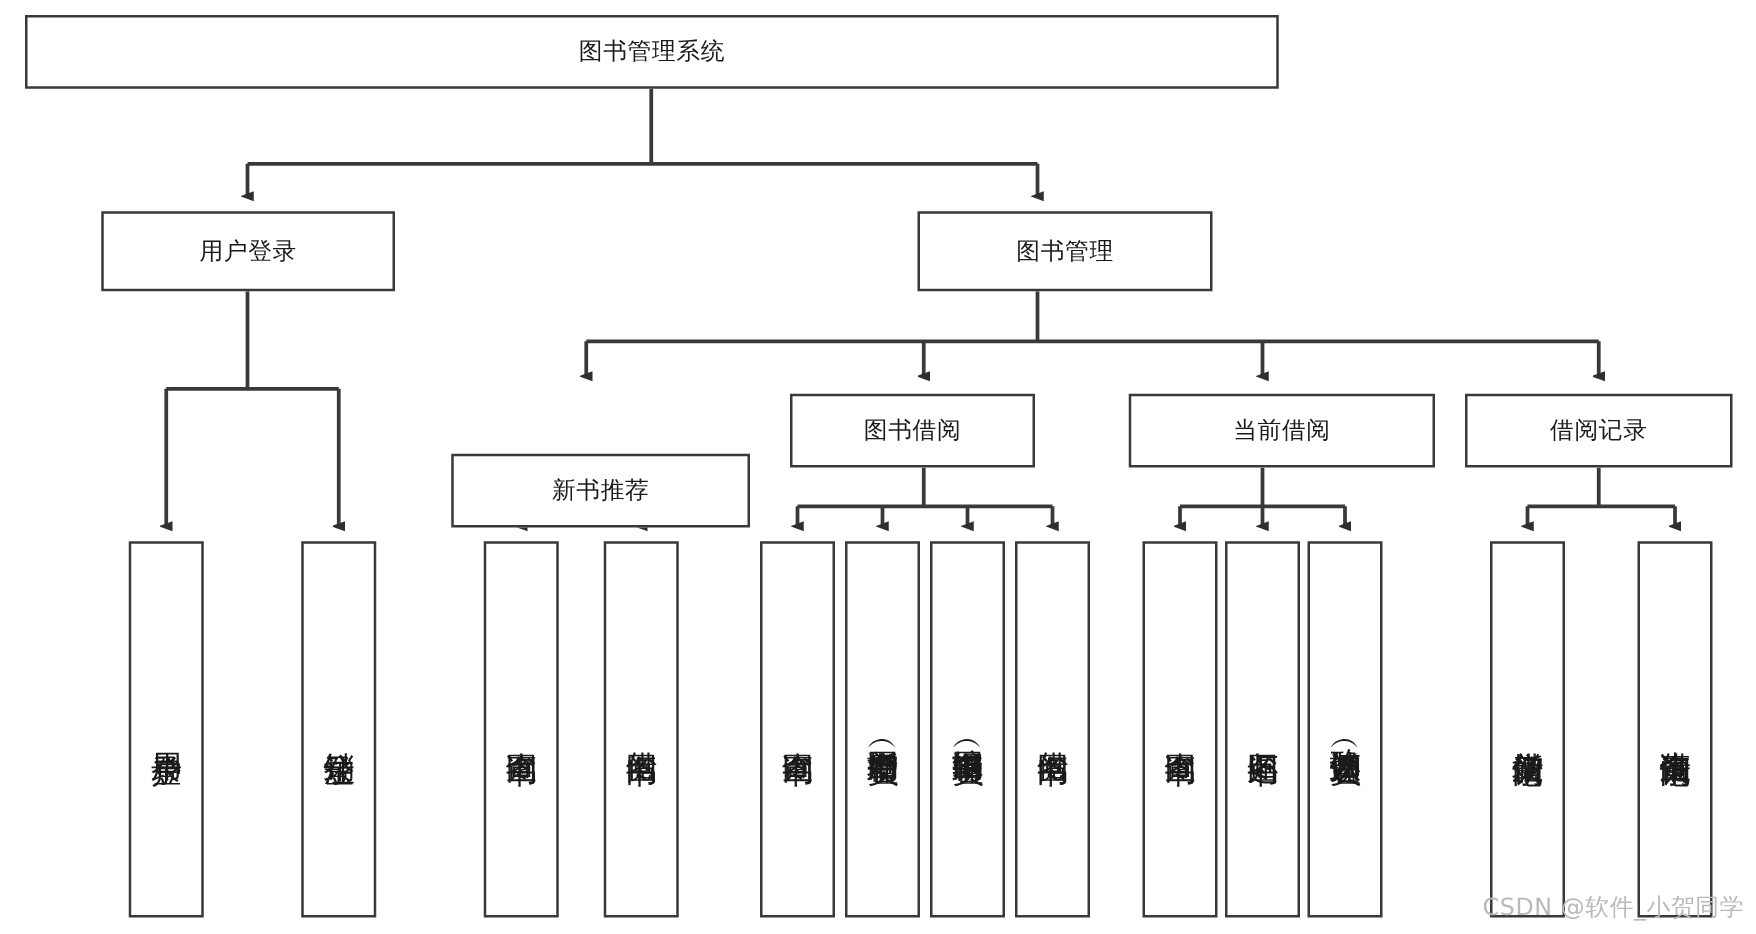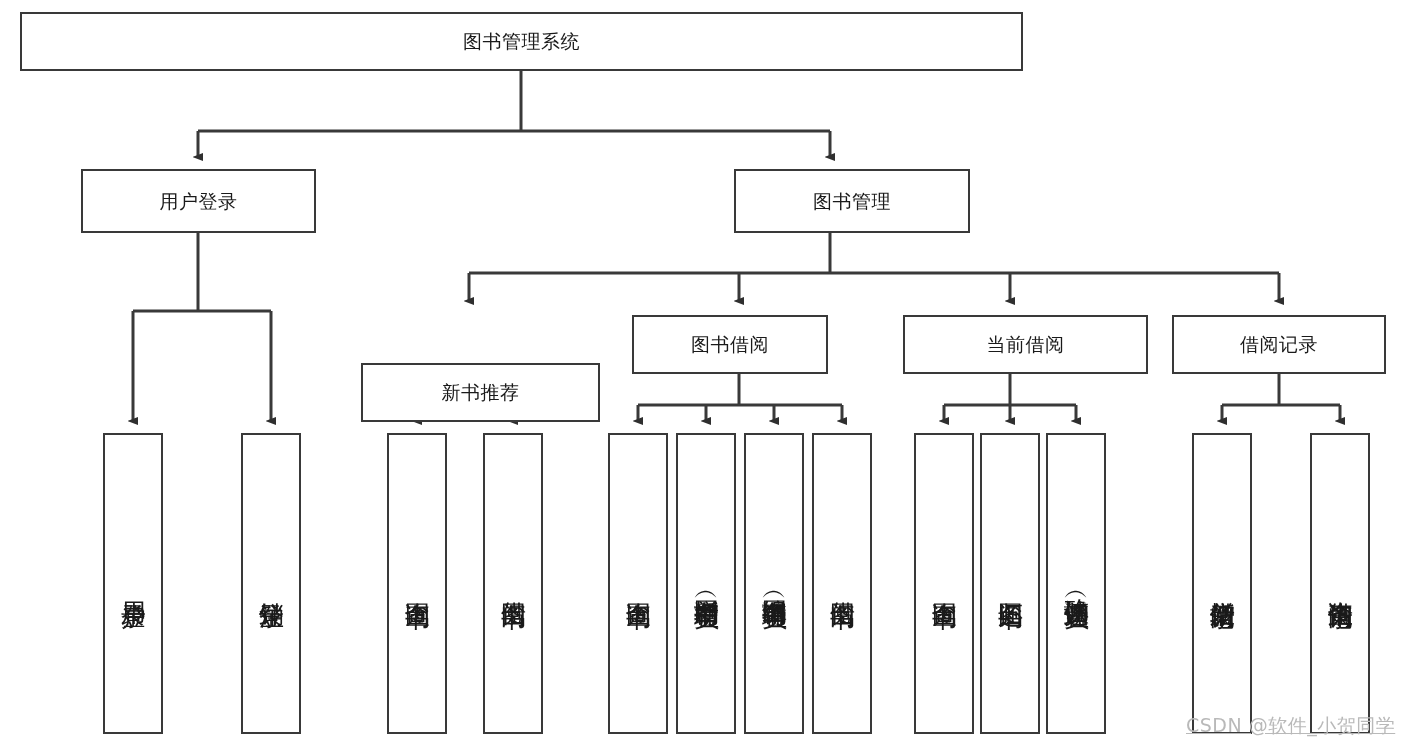--- a/index.html
+++ b/index.html
@@ -57,21 +57,20 @@
     white-space: nowrap;
   }
   .watermark {
     position: absolute;
     left: 1186px;
     top: 713px;
     font-size: 19px;
     color: #b9b9b9;
     white-space: nowrap;
     letter-spacing: 0.5px;
-    text-decoration: underline;
   }
 </style>
 </head>
 <body>
 
 <div id="canvas">
 
   <svg id="wires" viewBox="0 0 1405 747">
     <defs>
       <marker id="arrow" markerWidth="10" markerHeight="10" refX="4" refY="5" orient="auto" markerUnits="userSpaceOnUse">

